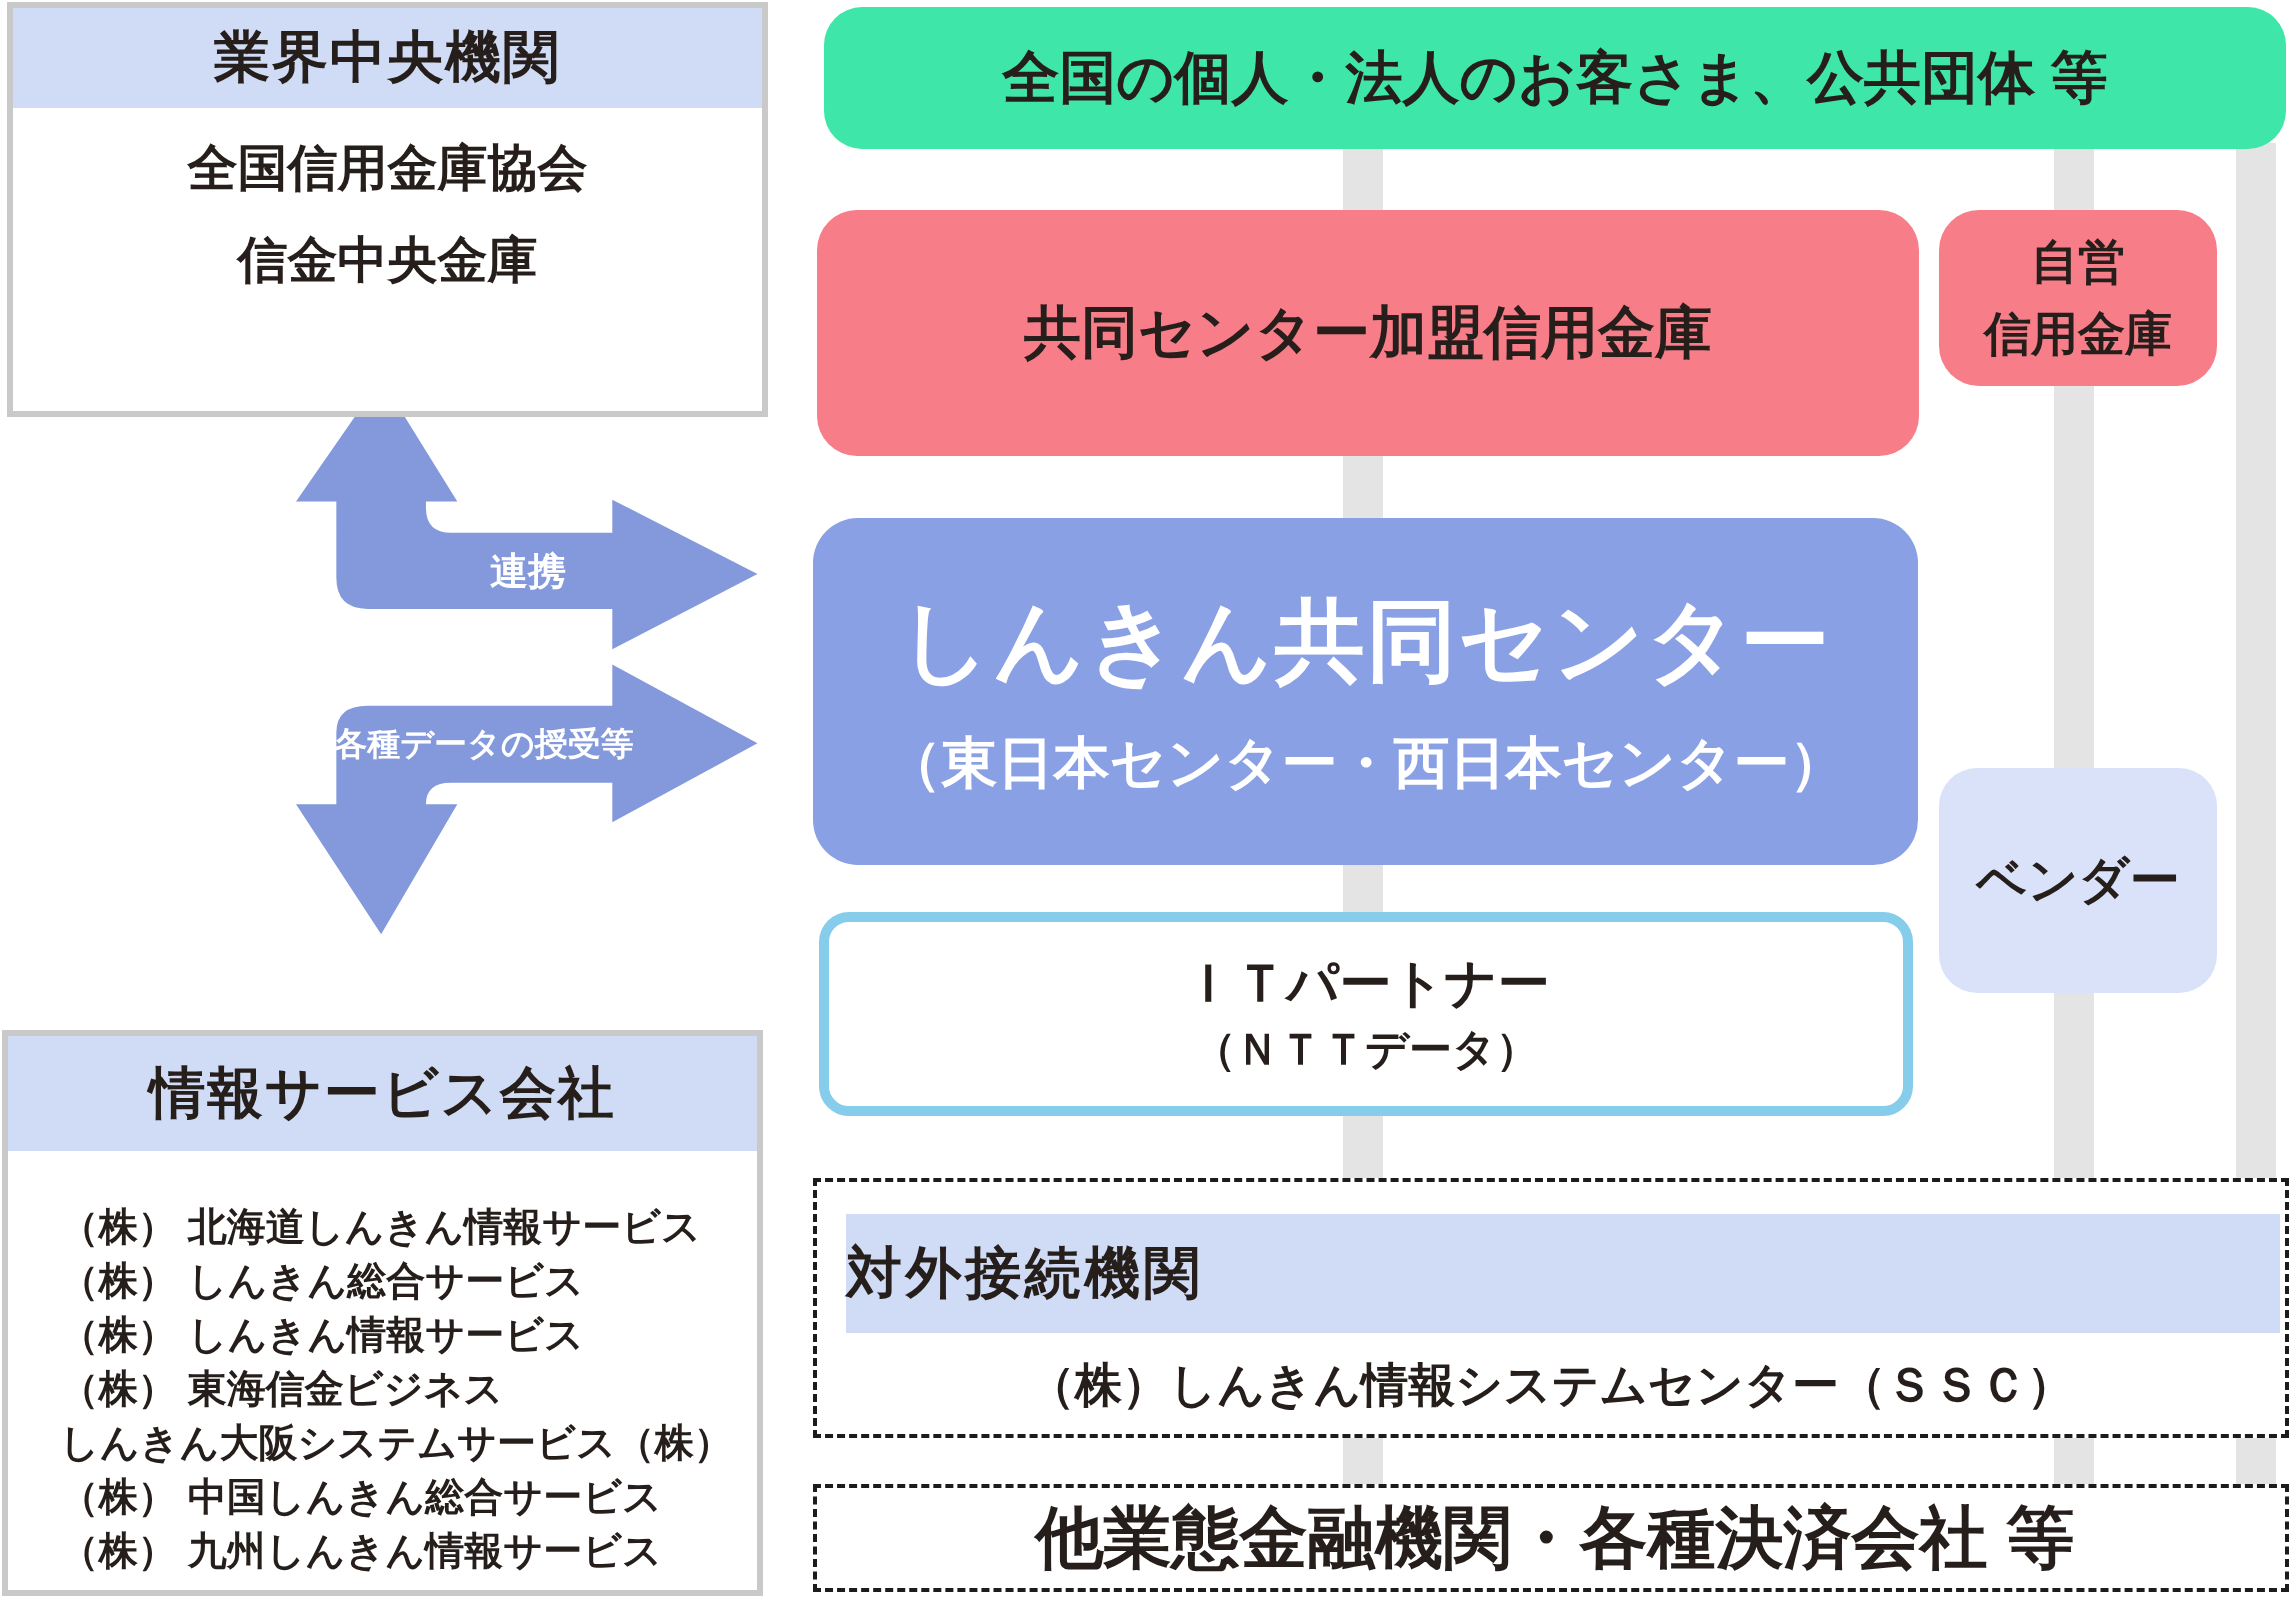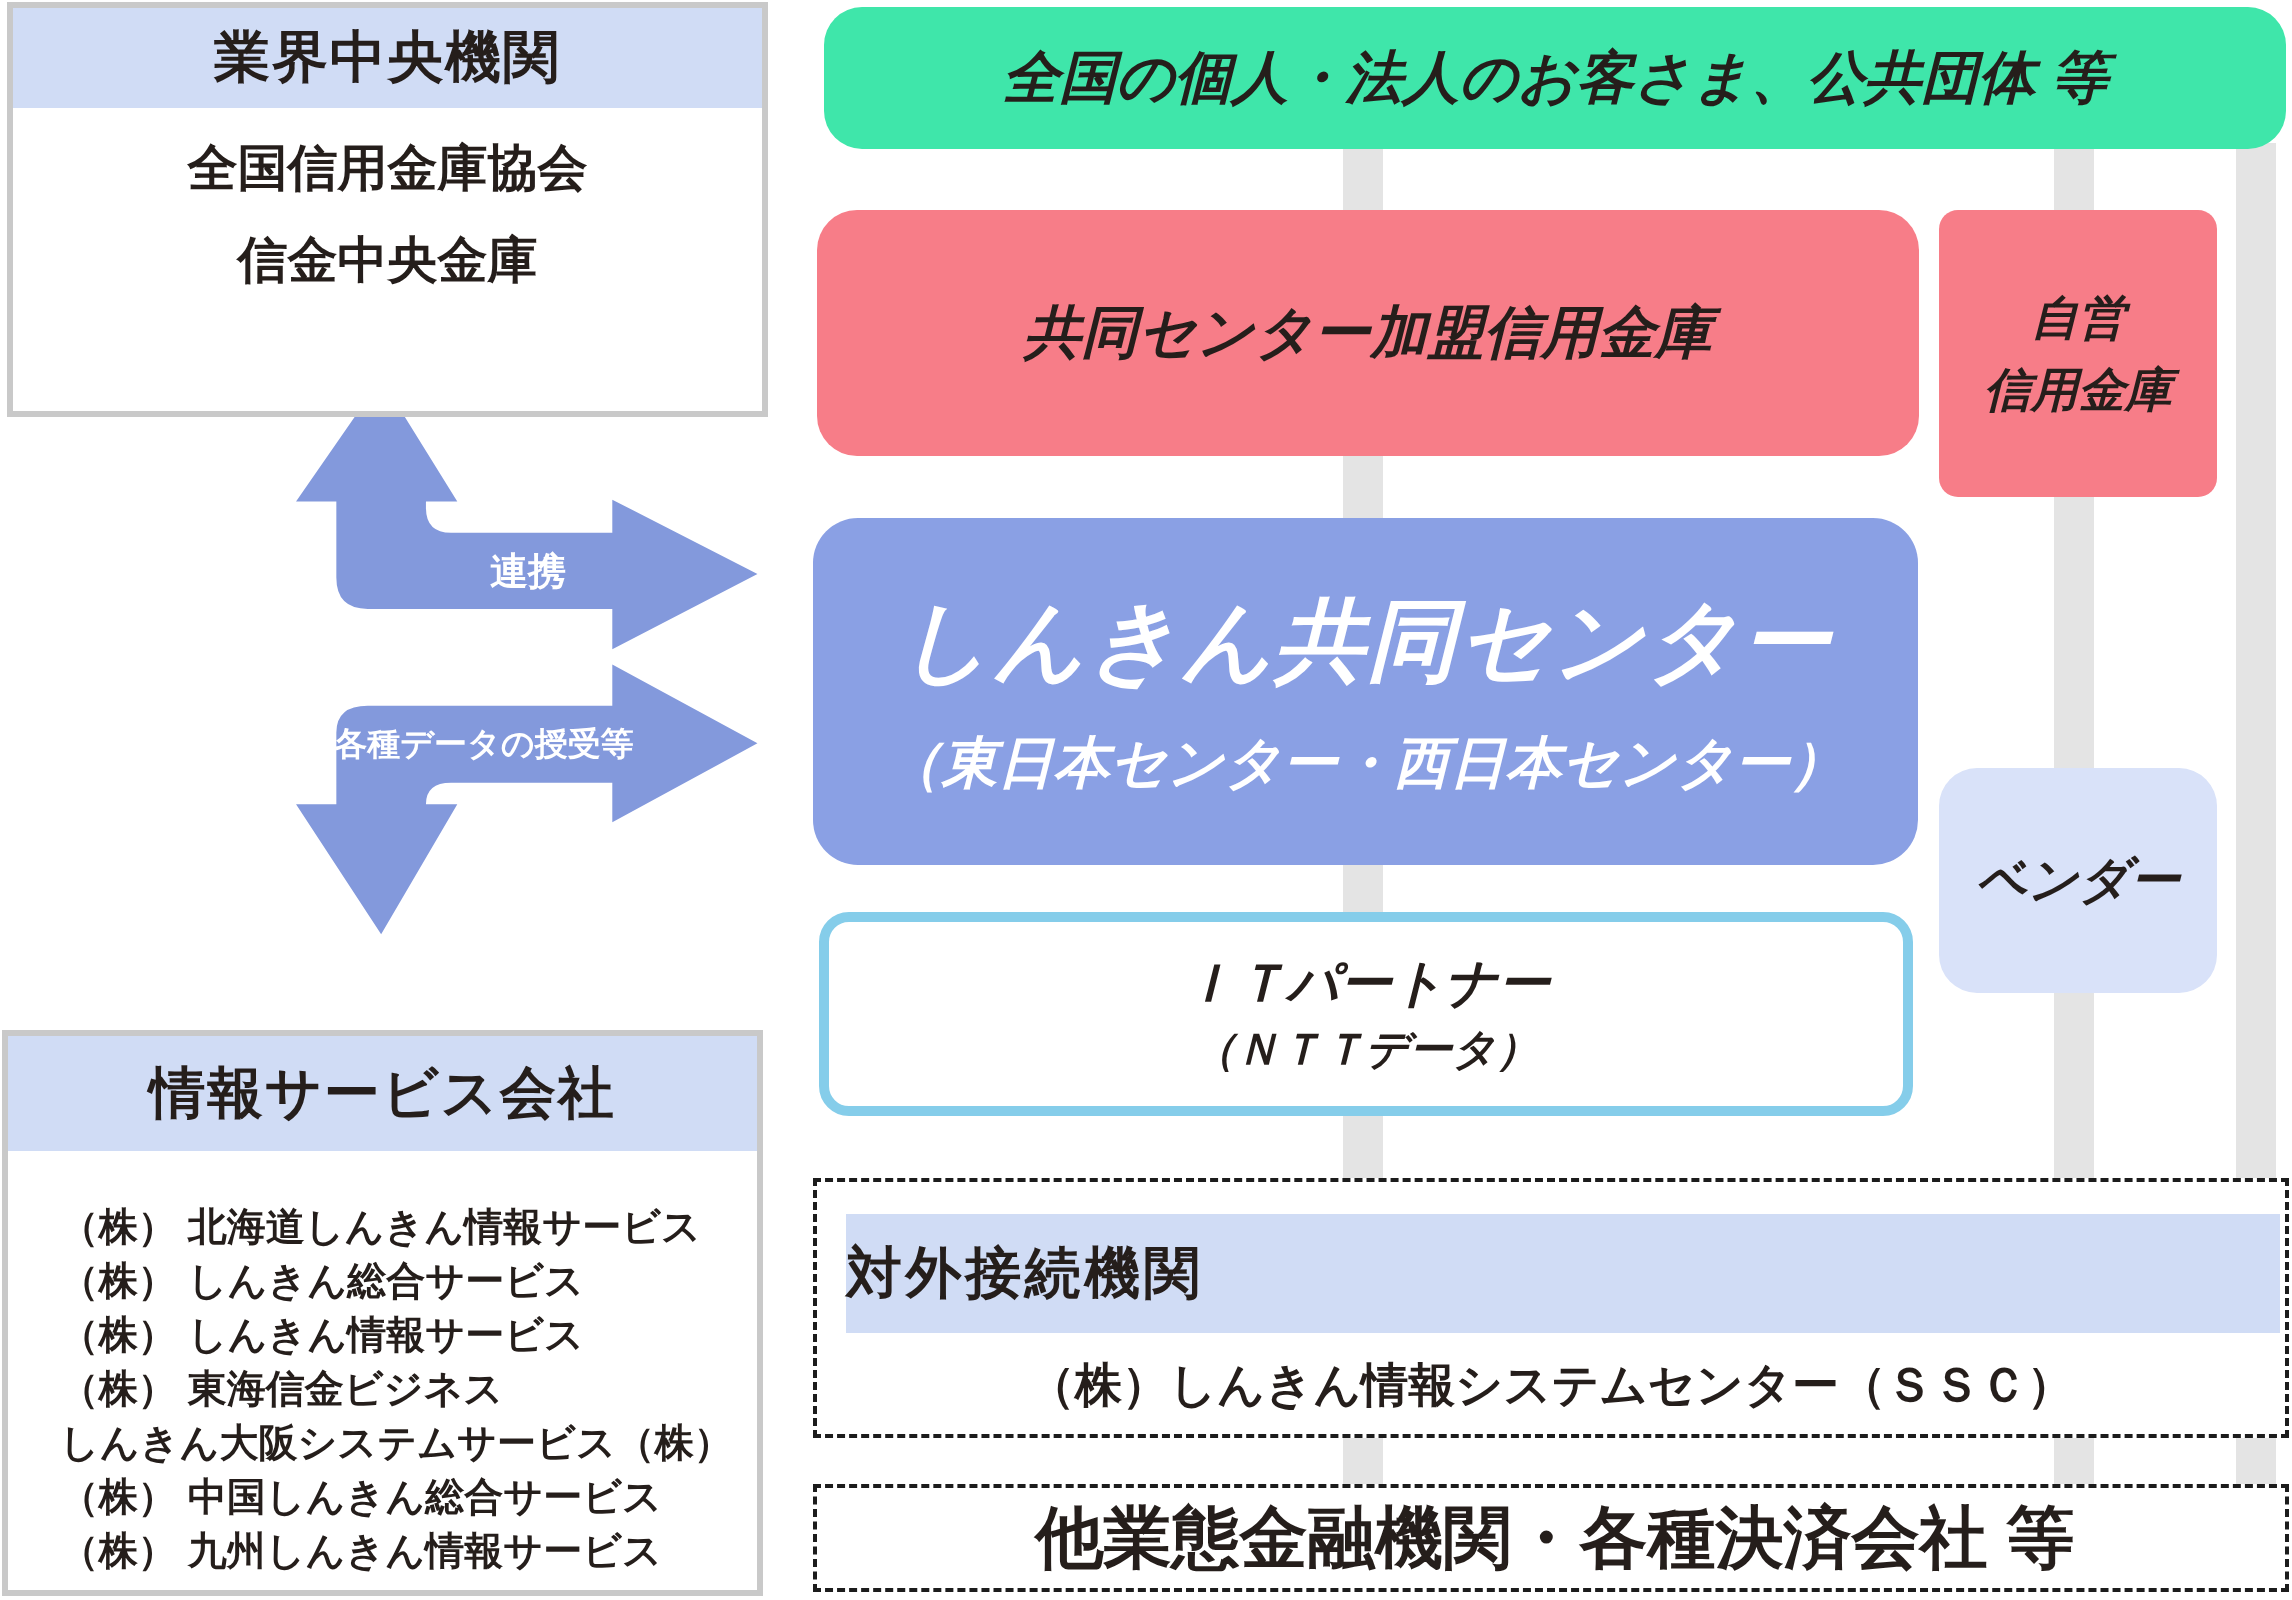--- a/index.html
+++ b/index.html
@@ -9,21 +9,21 @@
   }
   html,body{margin:0;padding:0;background:#fff;}
   .canvas{
     position:relative;width:2293px;height:1600px;overflow:hidden;background:#fff;
     font-family:"Liberation Sans","DejaVu Sans",sans-serif;color:var(--ink);
   }
   .abs{position:absolute;}
   
   .vbar{position:absolute;top:143px;height:1341px;width:40px;background:var(--bar);z-index:1;}
   
-  .rbox{position:absolute;z-index:3;display:flex;flex-direction:column;align-items:center;justify-content:center;text-align:right;font-style:italic;}
+  .rbox{position:absolute;z-index:3;display:flex;flex-direction:column;align-items:center;justify-content:center;text-align:right;}
   .green-box{background:var(--green);border-radius:38px;}
   .red-box{background:var(--red);border-radius:40px;}
   .blue-box{background:var(--blue);border-radius:45px;color:#fff;}
   .vendor-box{background:var(--vendor);border-radius:38px;}
   .it-box{background:#fff;border:10.7px solid var(--cyan);border-radius:30px;}
   .dashed-box{position:absolute;z-index:3;background:#fff;border:4.5px dashed #1c1c1c;box-sizing:border-box;}
   
   .panel{position:absolute;z-index:3;background:#fff;border:6.3px solid var(--boxborder);box-sizing:border-box;}
   .panel-head{background:var(--lav);display:flex;align-items:center;justify-content:center;
     font-weight:bold;font-size:56px;letter-spacing:1.8px;}
@@ -75,21 +75,21 @@
   <div class="label-on-arrow" style="left:484px;top:744px;font-size:33px;">各種データの授受等</div>
 
   <div class="rbox green-box" style="left:824px;top:7.2px;width:1462px;height:142px;">
     <div class="b" style="font-size:57px;">全国の個人・法人のお客さま、公共団体 等</div>
   </div>
 
   <div class="rbox red-box" style="left:817px;top:210px;width:1102px;height:246px;">
     <div class="b" style="font-size:57px;">共同センター加盟信用金庫</div>
   </div>
 
-  <div class="rbox red-box" style="left:1939px;top:210px;width:278px;height:287px;border-radius:19px;">
+  <div class="rbox red-box" style="left:1939px;top:210px;width:278px;height:176px;">
     <div class="b" style="font-size:47px;line-height:72px;">自営</div>
     <div class="b" style="font-size:47px;line-height:72px;">信用金庫</div>
   </div>
 
   <div class="rbox blue-box" style="left:813px;top:518px;width:1105px;height:347px;">
     <div class="b" style="font-size:90px;letter-spacing:1.8px;">しんきん共同センター</div>
     <div class="b" style="font-size:56px;margin-top:23px;">（東日本センター・西日本センター）</div>
   </div>
 
   <div class="rbox vendor-box" style="left:1939px;top:768px;width:278px;height:225px;">

